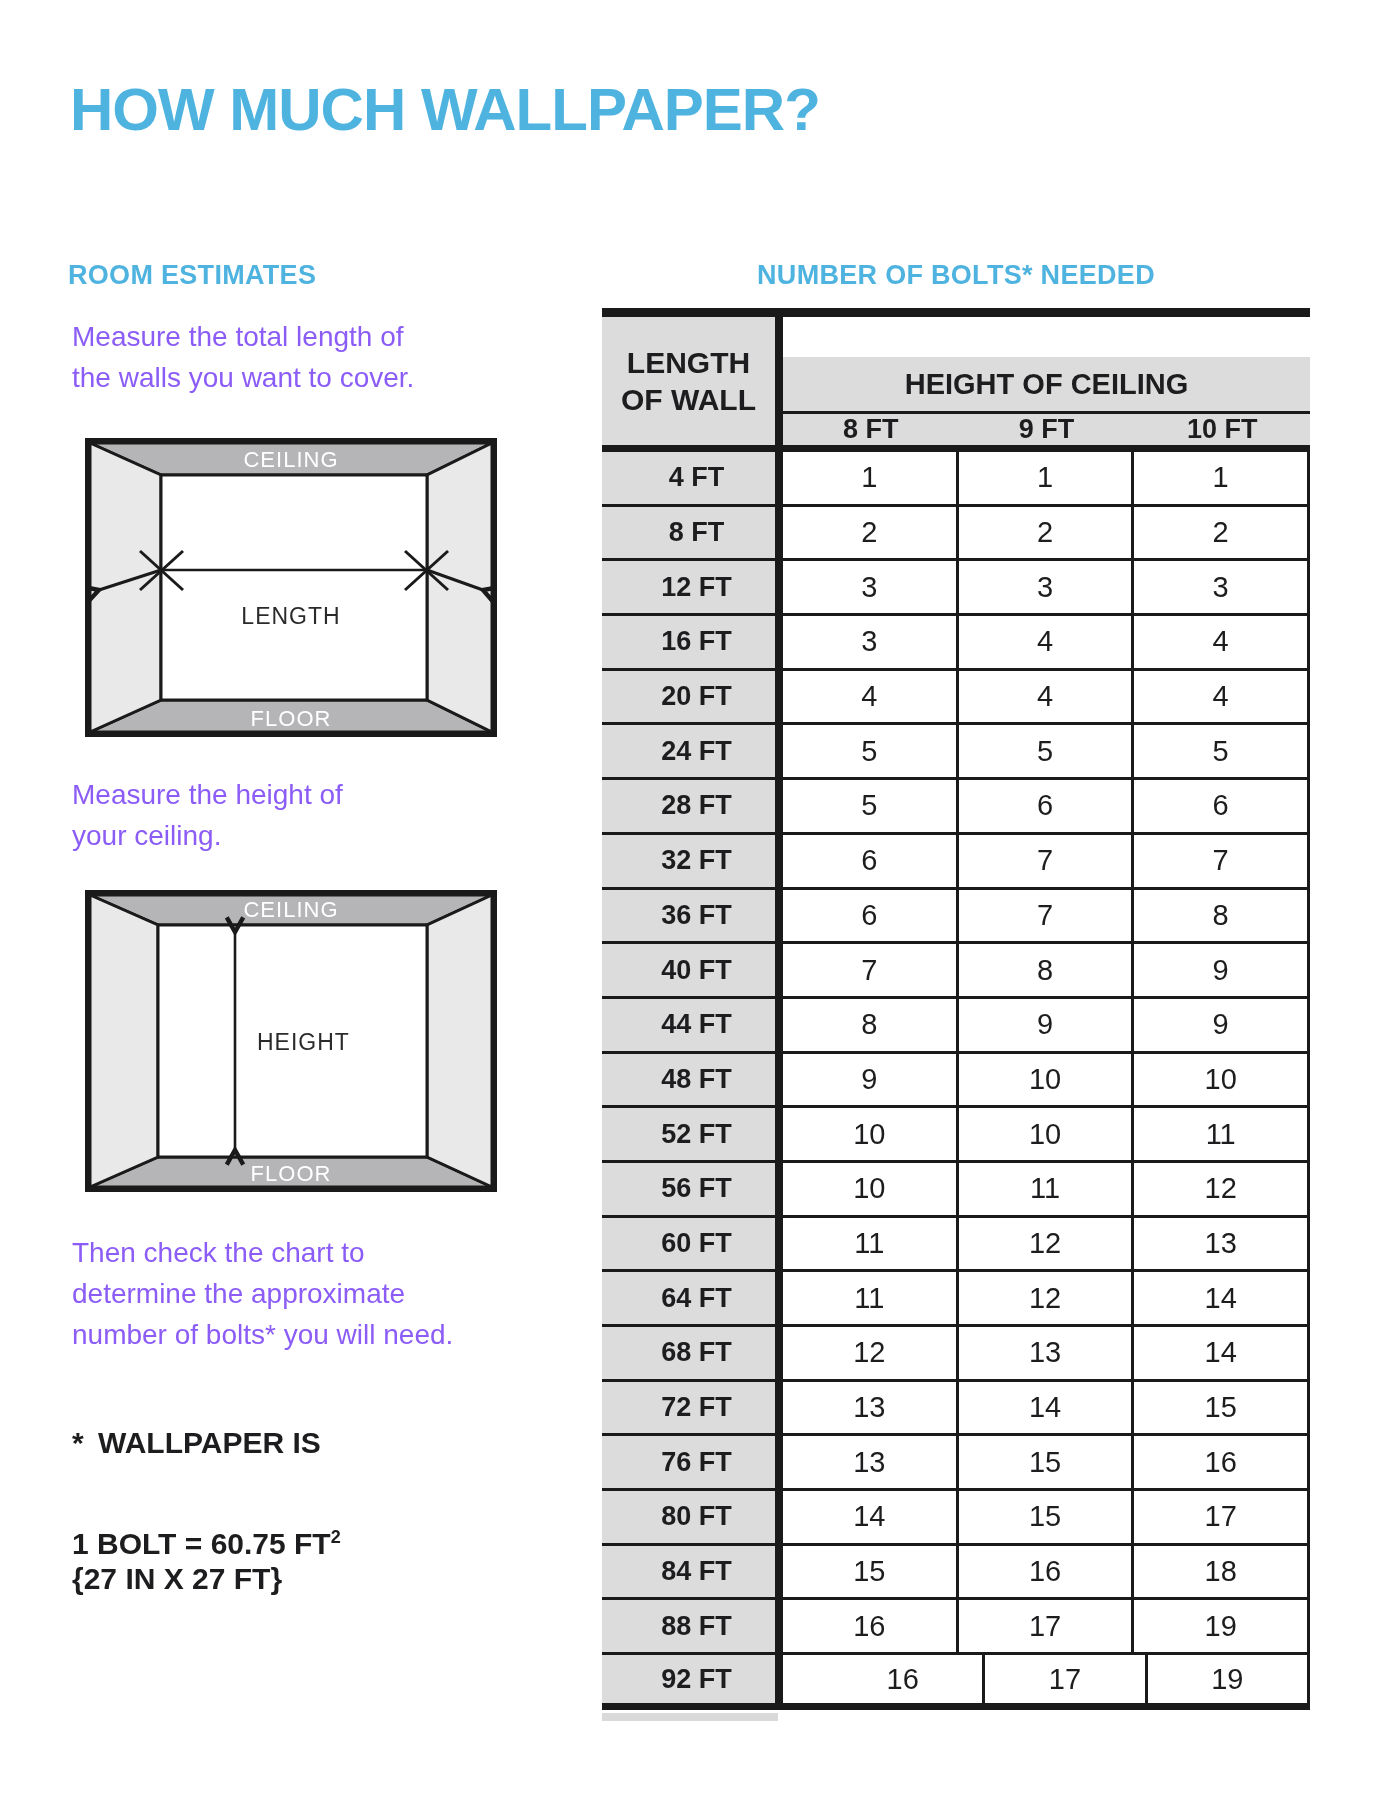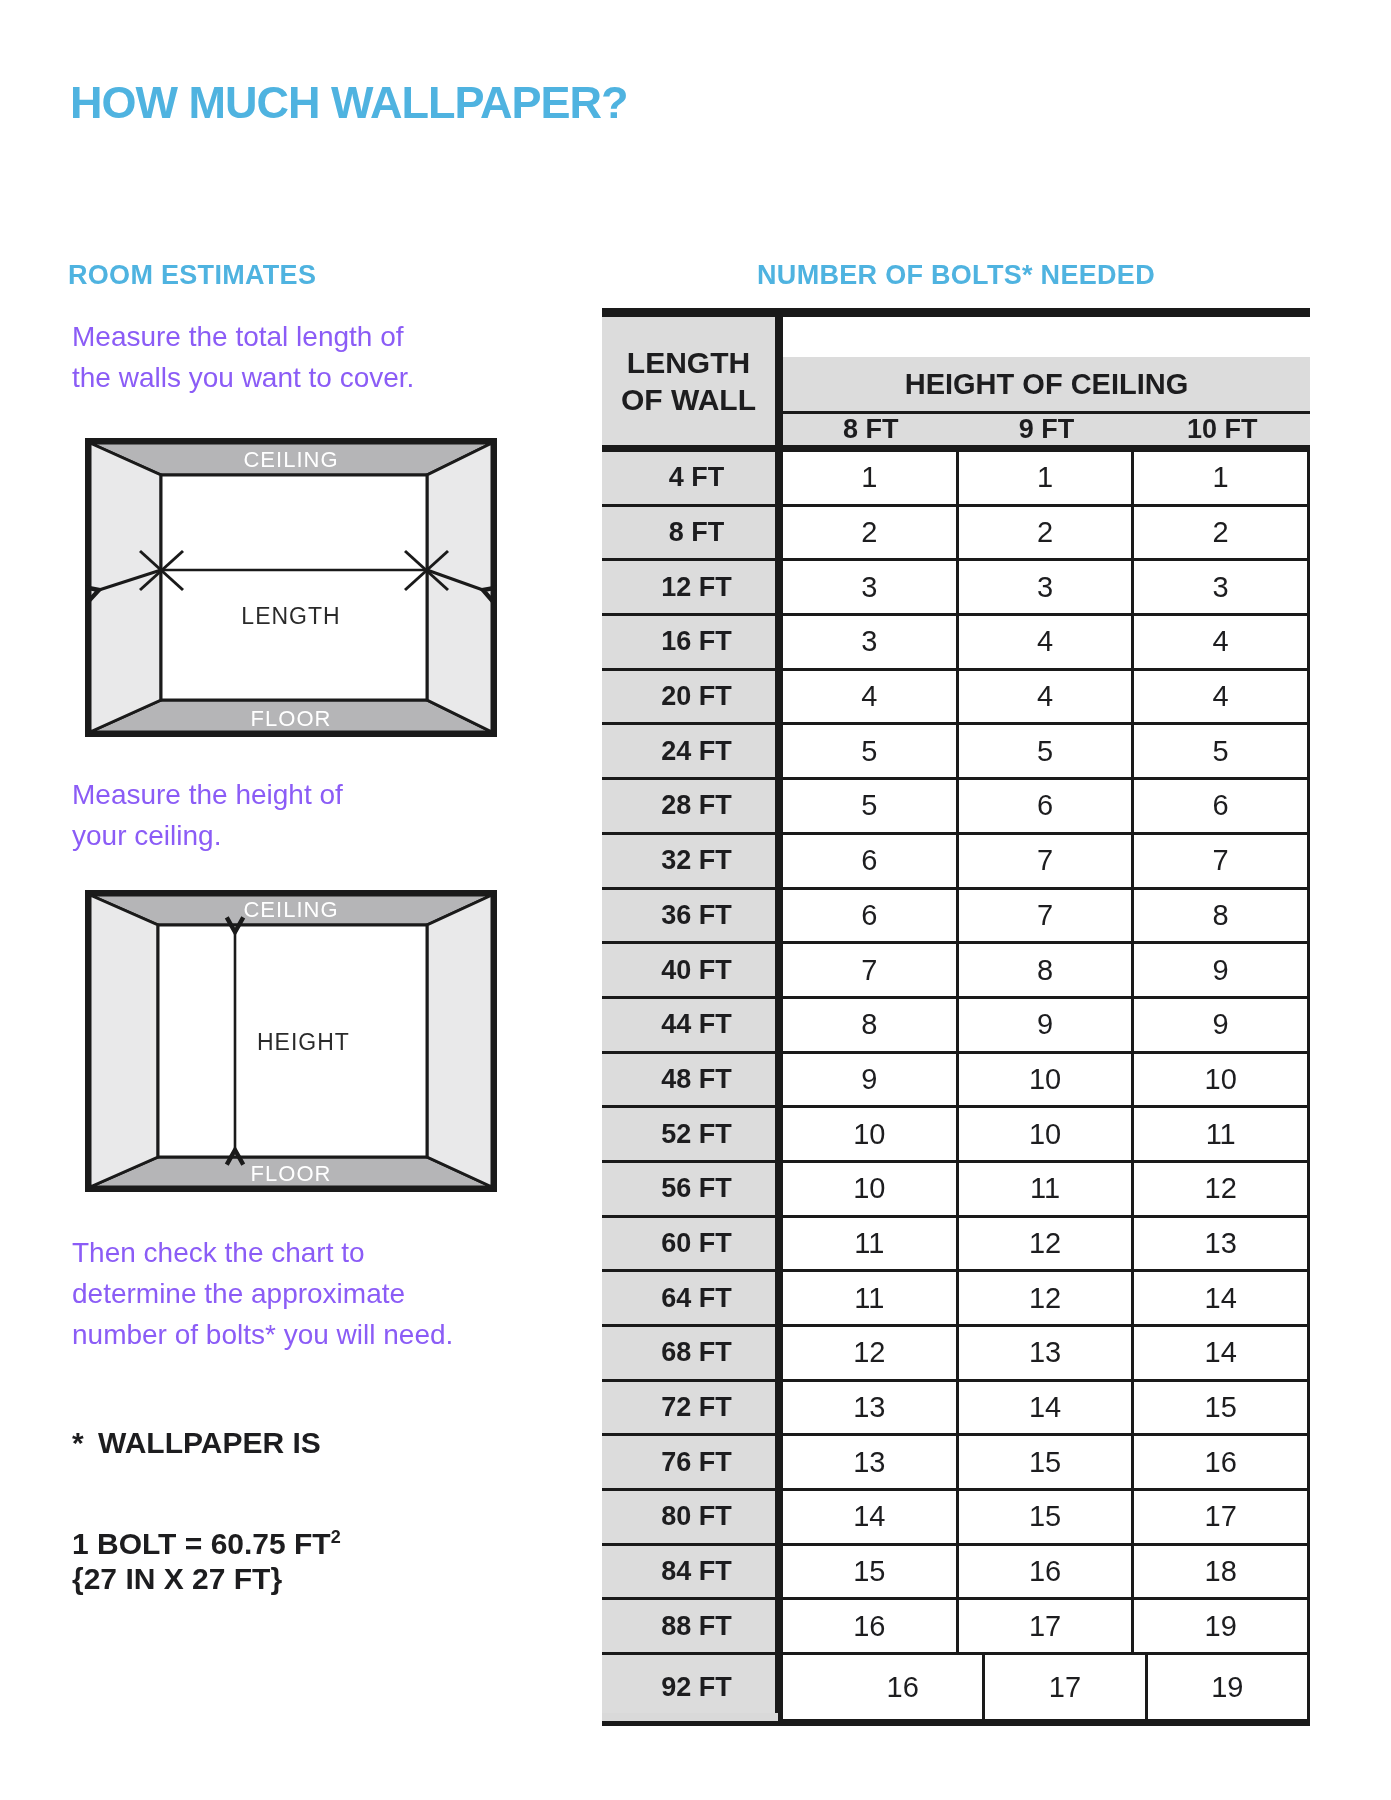--- a/index.html
+++ b/index.html
@@ -7,21 +7,21 @@
   body {
     width: 1391px; height: 1800px; position: relative;
     font-family: "Liberation Sans", "DejaVu Sans", sans-serif;
     color: #1d1d1f;
   }
   .abs { position: absolute; }
 
   
   #page-title {
     left: 70px; top: 80px;
-    font-size: 45px; font-weight: bold; letter-spacing: -1px;
+    font-size: 60px; font-weight: bold; letter-spacing: -1px;
     color: #4fb3e0; line-height: 1;
   }
   .section-heading {
     font-size: 27px; font-weight: bold; color: #4fb3e0; letter-spacing: .3px;
   }
   #room-estimates-heading { left: 68px; top: 260px; }
   #bolts-heading { left: 602px; top: 260px; width: 708px; text-align: center; }
 
   
   .para { font-size: 28px; line-height: 41px; color: #8b5cf6; }
@@ -59,21 +59,21 @@
     height: 77px; background: #dcdcdc; border-bottom: 3px solid #1a1a1a;
     display: flex; align-items: center; justify-content: center;
     font-size: 29px; font-weight: bold;
   }
   .hsub { flex: 1; background: #dcdcdc; display: flex; }
   .hsub > div {
     flex: 1; display: flex; align-items: center; justify-content: center;
     font-size: 27px; font-weight: bold;
   }
   .trow { display: flex; height: 54.7px; border-bottom: 3px solid #1a1a1a; }
-  .trow:last-child { border-bottom: none; height: 64px; gap: 40px; }
+  .trow:last-child { border-bottom: none; height: 48px; gap: 40px; }
   .lcell {
     width: 181px; background: #dcdcdc; border-right: 8px solid #1a1a1a;
     display: flex; align-items: center; justify-content: center;
     font-size: 27px; font-weight: bold; padding-left: 16px;
   }
   .vals { flex: 1; display: flex; border-right: 3px solid #1a1a1a; }
   .vcell {
     flex: 1; background: #ffffff;
     display: flex; align-items: center; justify-content: center;
     font-size: 29px;

